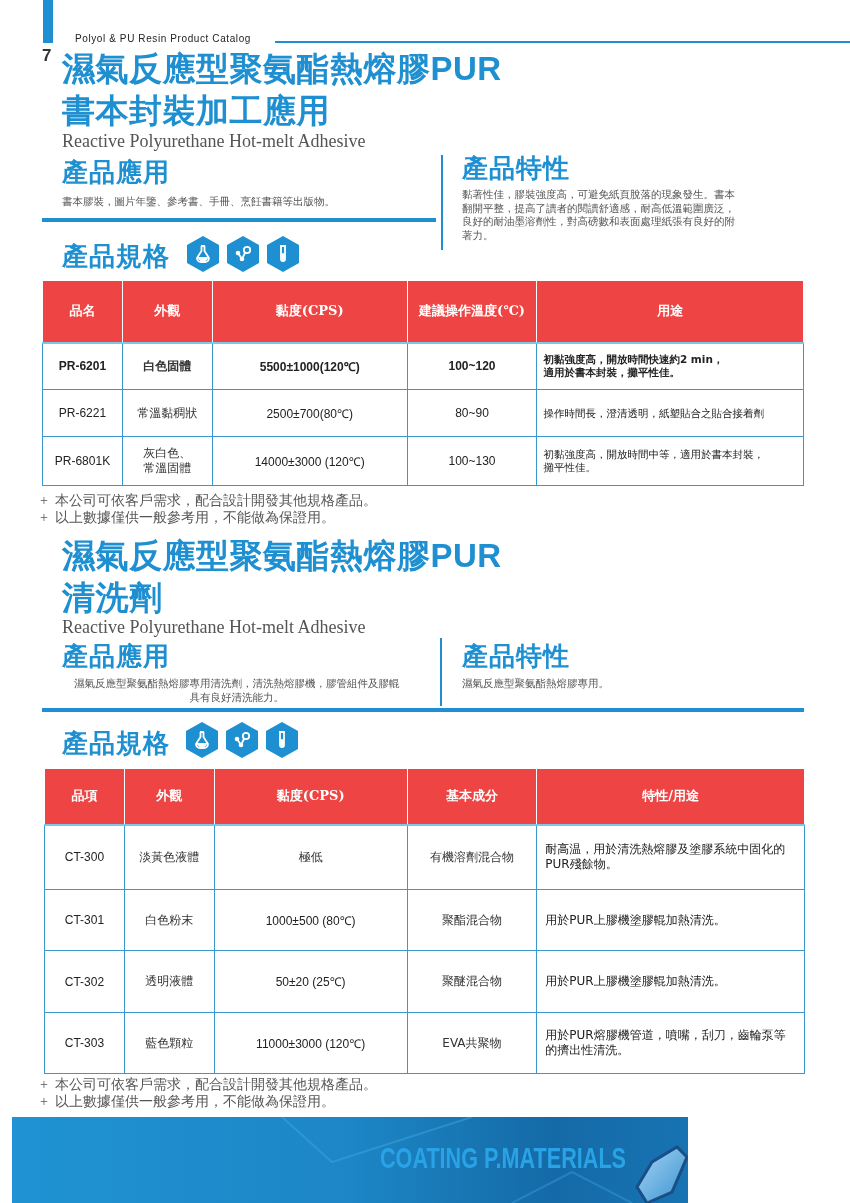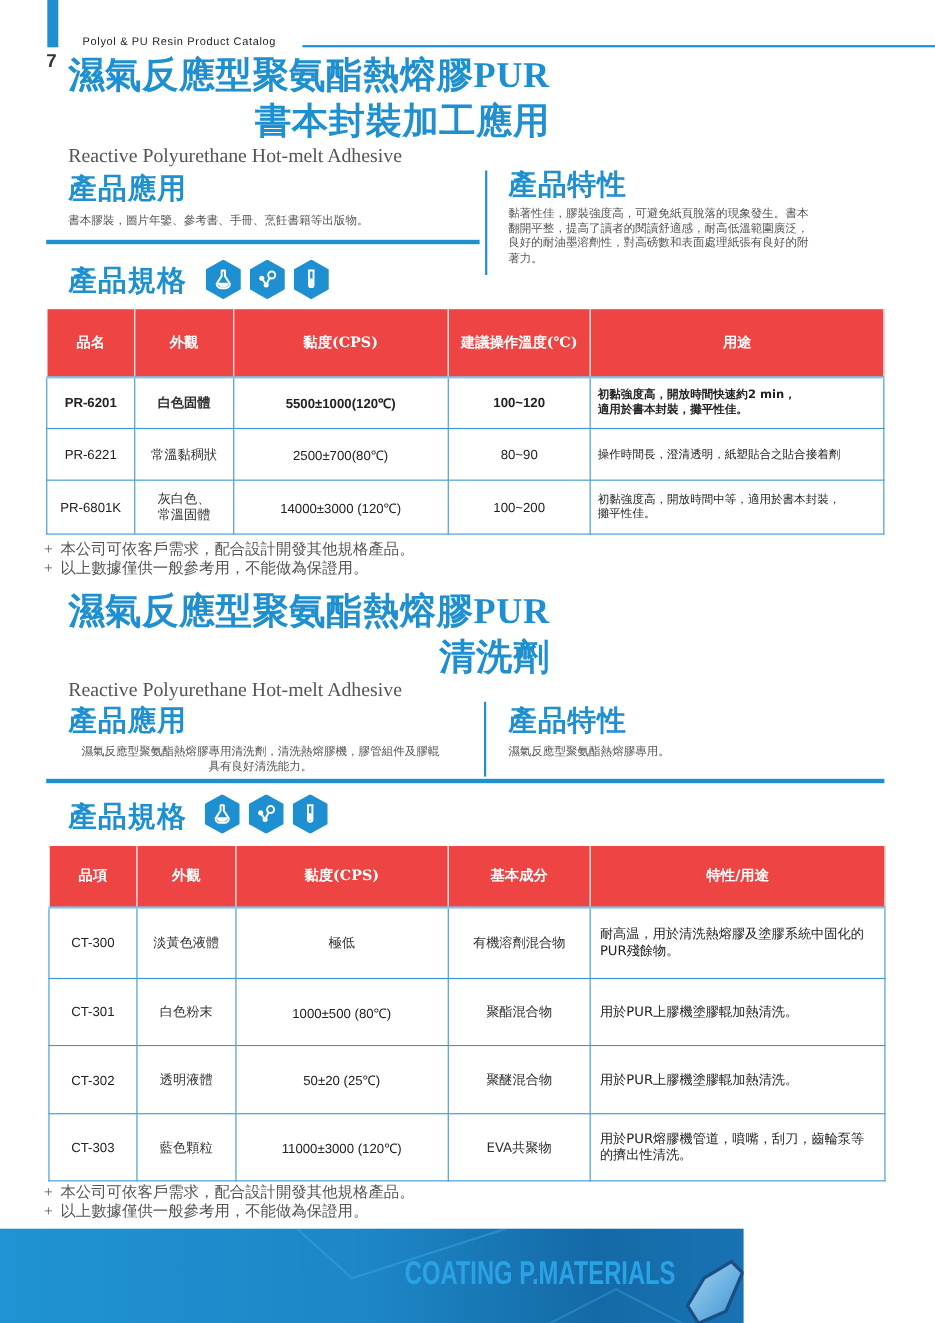--- a/index.html
+++ b/index.html
@@ -5,21 +5,21 @@
   * { box-sizing: border-box; margin: 0; padding: 0; }
   html, body { width: 850px; height: 1203px; background: #ffffff; overflow: hidden; }
   body { position: relative; font-family: "DejaVu Serif", serif; color: #333; }
   .abs { position: absolute; }
 
   .top-bar { left: 43px; top: 0; width: 10px; height: 43px; background: #1e8fd0; }
   .catalog { left: 75px; top: 33px; font-family: "Liberation Sans", sans-serif; font-size: 10px; letter-spacing: 0.6px; color: #222; }
   .catalog-rule { left: 275px; top: 41px; width: 575px; height: 2px; background: #1e8fd0; }
   .page-num { left: 42px; top: 46px; font-family: "Liberation Sans", sans-serif; font-size: 17px; font-weight: bold; color: #333; }
 
-  .title { font-family: Liberation Serif, serif; font-weight: bold; color: #1e8fd0; font-size: 33px; line-height: 42px; letter-spacing: 0.5px; text-align: right; }
+  .title { font-family: Liberation Sans, sans-serif; font-weight: bold; color: #1e8fd0; font-size: 33px; line-height: 42px; letter-spacing: 0.5px; }
   .subtitle-en { font-family: "Liberation Serif", serif; font-size: 18px; color: #555; }
 
   .sec-head { font-family: "DejaVu Serif", serif; font-weight: bold; color: #1e8fd0; font-size: 26px; line-height: 32px; letter-spacing: 1px; }
   .body-text { font-family: "DejaVu Sans", sans-serif; font-size: 10.5px; line-height: 13.5px; color: #555; }
 
   .vdivider { width: 2px; background: #1e8fd0; }
   .hbar { height: 4px; background: #1e8fd0; }
 
   .icons { display: flex; gap: 8px; }
   .hex { width: 32px; height: 36px; background: #1e8fd0; clip-path: polygon(50% 0, 100% 25%, 100% 75%, 50% 100%, 0 75%, 0 25%); display: flex; align-items: center; justify-content: center; }
@@ -27,21 +27,21 @@
 
   table.spec { position: absolute; border-collapse: collapse; font-family: "Liberation Sans", sans-serif; font-size: 12px; color: #222; }
   table.spec th { background: #ef4444; color: #fff; font-family: "DejaVu Serif", serif; font-weight: bold; font-size: 13px; border: 1.5px solid #ffffff; border-bottom: 2px solid #7fc5ea; text-align: center; }
   table.spec td { border: 1.5px solid #3a98cf; text-align: center; vertical-align: middle; }
   table.spec td.cn { font-family: "DejaVu Sans", sans-serif; font-size: 12px; color: #333; }
   table.spec td.use { text-align: left; padding-left: 6px; font-family: "DejaVu Sans", sans-serif; font-size: 10.5px; line-height: 13px; }
   table.spec td.use2 { text-align: left; padding-left: 8px; font-family: "DejaVu Sans", sans-serif; font-size: 12px; line-height: 15px; }
 
   .notes { font-family: Liberation Serif, serif; font-size: 14px; line-height: 17px; color: #555; }
 
-  .footer { left: 0; top: 1117px; width: 676px; height: 86px; background: linear-gradient(90deg, #1f93d3 0%, #1d86c6 50%, #146aa6 80%, #1873b3 100%); overflow: hidden; }
+  .footer { left: 12px; top: 1117px; width: 676px; height: 86px; background: linear-gradient(90deg, #1f93d3 0%, #1d86c6 50%, #146aa6 80%, #1873b3 100%); overflow: hidden; }
   .footer-text { position: absolute; left: 368px; top: 24px; font-family: "Liberation Sans", sans-serif; font-weight: bold; font-size: 30px; letter-spacing: 0px; color: #2aa3e6; transform: scaleX(0.72); transform-origin: left center; white-space: nowrap; }
 </style>
 </head>
 <body>
 
 <div class="abs top-bar"></div>
 <div class="abs catalog">Polyol &amp; PU Resin Product Catalog</div>
 <div class="abs catalog-rule"></div>
 <div class="abs page-num">7</div>
 
@@ -126,21 +126,21 @@
           <div>操作時間長，澄清透明，紙塑貼合之貼合接着劑</div>
         </td>
     </tr>
     <tr style="height:49px;">
       <td>PR-6801K</td>
       <td class="cn" style="line-height:15px;">
           <div>灰白色、</div>
           <div>常溫固體</div>
         </td>
       <td>14000±3000 (120℃)</td>
-      <td>100~200</td>
+      <td>100~130</td>
       <td class="use">
           <div>初黏強度高，開放時間中等，適用於書本封裝，</div>
           <div>攤平性佳。</div>
         </td>
     </tr>
   </tbody>
 </table>
 
 <div class="abs notes" style="left:40px; top:492px;">
   <div>+&nbsp; <span>本公司可依客戶需求，配合設計開發其他規格產品。</span></div>

